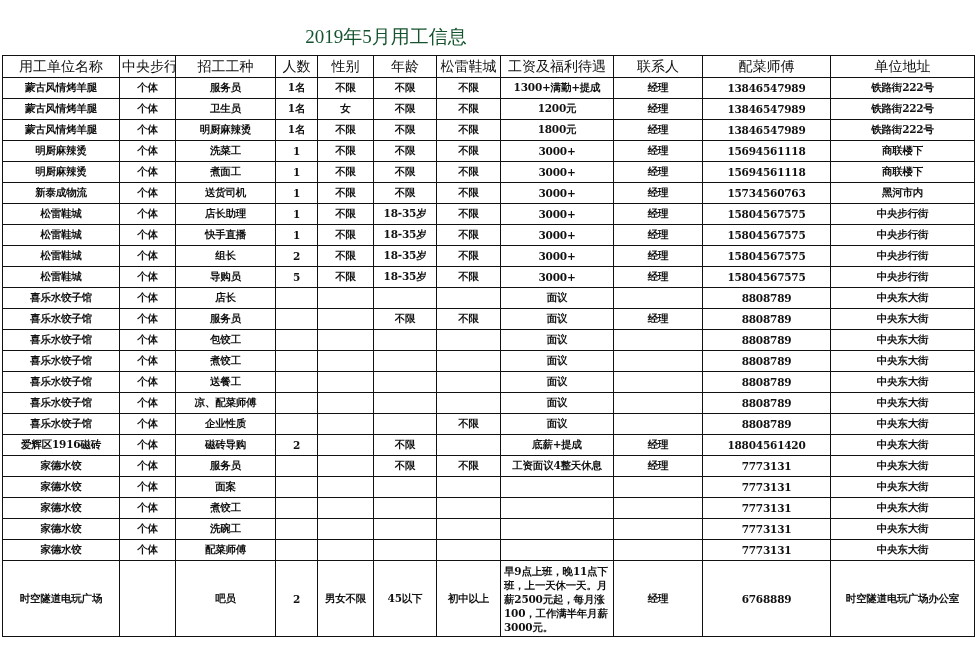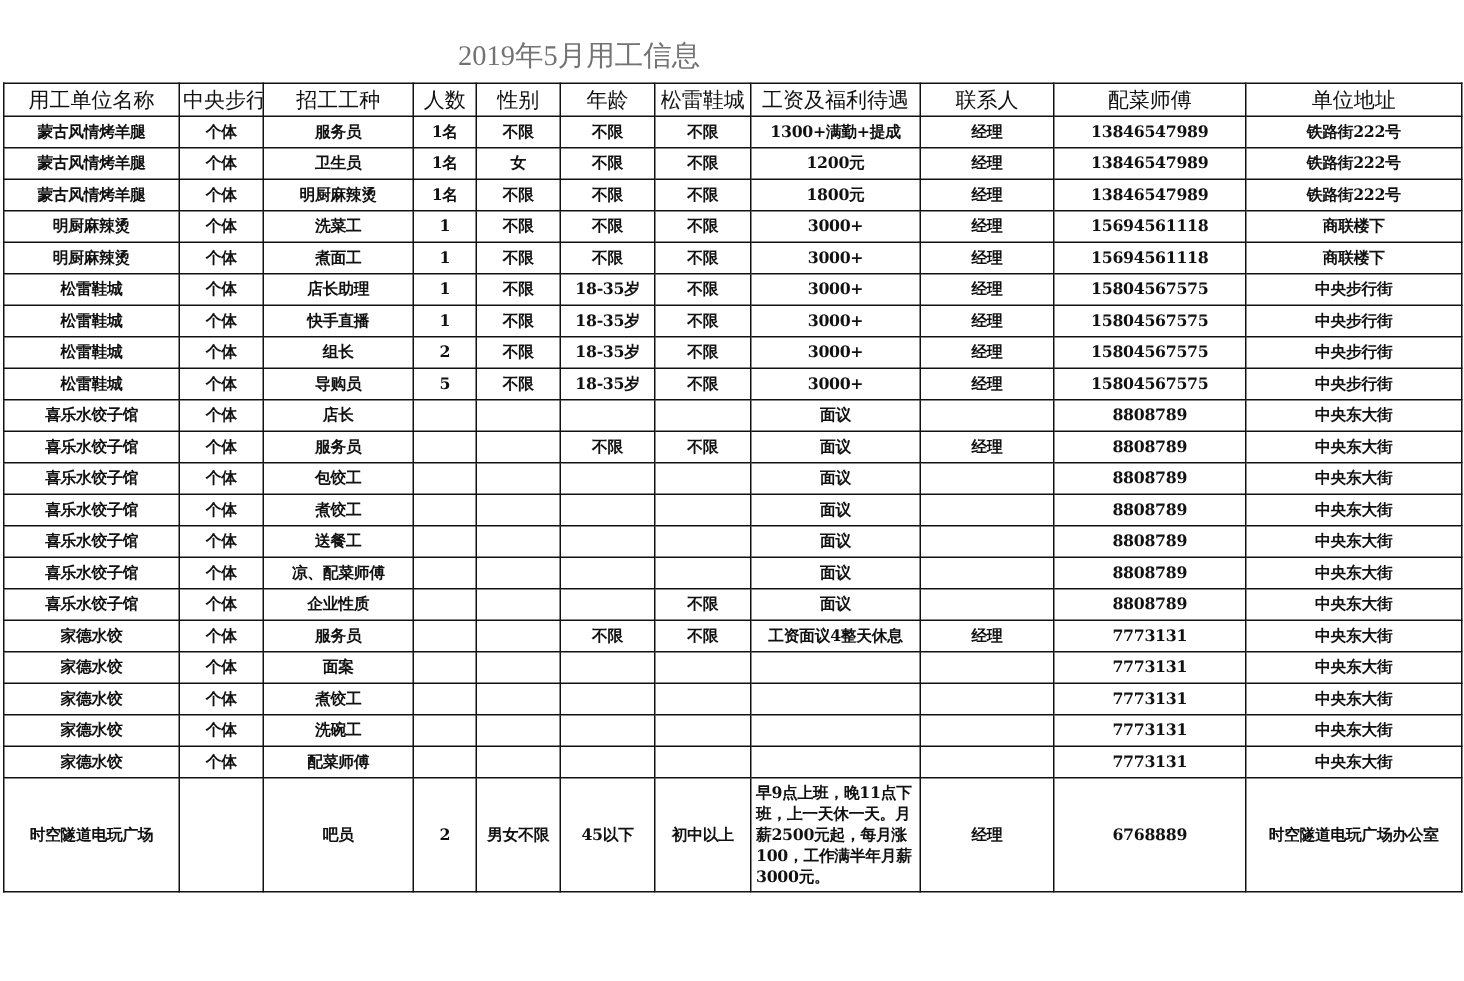--- a/index.html
+++ b/index.html
@@ -1,17 +1,17 @@
 <!DOCTYPE html>
 <html><head>
 <meta charset="utf-8">
 <style>
   html, body { margin:0; padding:0; background:#ffffff; }
   body { width:976px; height:654px; overflow:hidden; font-family:"DejaVu Serif","Liberation Serif",serif; color:#111; }
-  .title { position:absolute; left:0; top:24px; width:772px; text-align:center; font-size:19px; font-family:"Liberation Serif","DejaVu Serif",serif; color:#737373; }
+  .title { position:absolute; left:0; top:24px; width:772px; text-align:center; font-size:19px; font-family:"Liberation Serif","DejaVu Serif",serif; color:#14532d; }
   table.grid { position:absolute; left:2px; top:55px; border-collapse:collapse; table-layout:fixed; width:972px; }
   table.grid td, table.grid th { border:1px solid #111; text-align:center; vertical-align:middle; padding:0 2px; overflow:hidden; white-space:nowrap; }
   table.grid th { height:21px; font-size:14px; font-weight:normal; font-family:"DejaVu Sans","Liberation Sans",sans-serif; }
   table.grid td { height:20px; font-size:10.5px; font-weight:bold; font-family:"DejaVu Serif","Liberation Serif",serif; letter-spacing:-0.2px; }
   table.grid tr.tall td { height:75px; }
   table.grid td.wrap { white-space:normal; text-align:left; line-height:14px; font-size:10.5px; padding:0 3px; }
 </style>
 </head>
 <body>
 
@@ -106,20 +106,33 @@
         <td>1</td>
         <td>不限</td>
         <td>不限</td>
         <td>不限</td>
         <td>3000+</td>
         <td>经理</td>
         <td>15694561118</td>
         <td>商联楼下</td>
       </tr>
       <tr>
+        <td>新泰成物流</td>
+        <td>个体</td>
+        <td>送货司机</td>
+        <td>1</td>
+        <td>不限</td>
+        <td>不限</td>
+        <td>不限</td>
+        <td>3000+</td>
+        <td>经理</td>
+        <td>15734560763</td>
+        <td>黑河市内</td>
+      </tr>
+      <tr>
         <td>松雷鞋城</td>
         <td>个体</td>
         <td>店长助理</td>
         <td>1</td>
         <td>不限</td>
         <td>18-35岁</td>
         <td>不限</td>
         <td>3000+</td>
         <td>经理</td>
         <td>15804567575</td>
@@ -246,20 +259,33 @@
         <td>喜乐水饺子馆</td>
         <td>个体</td>
         <td>企业性质</td>
         <td></td>
         <td></td>
         <td></td>
         <td>不限</td>
         <td>面议</td>
         <td></td>
         <td>8808789</td>
+        <td>中央东大街</td>
+      </tr>
+      <tr>
+        <td>爱辉区1916磁砖</td>
+        <td>个体</td>
+        <td>磁砖导购</td>
+        <td>2</td>
+        <td></td>
+        <td>不限</td>
+        <td></td>
+        <td>底薪+提成</td>
+        <td>经理</td>
+        <td>18804561420</td>
         <td>中央东大街</td>
       </tr>
       <tr>
         <td>家德水饺</td>
         <td>个体</td>
         <td>服务员</td>
         <td></td>
         <td></td>
         <td>不限</td>
         <td>不限</td>

